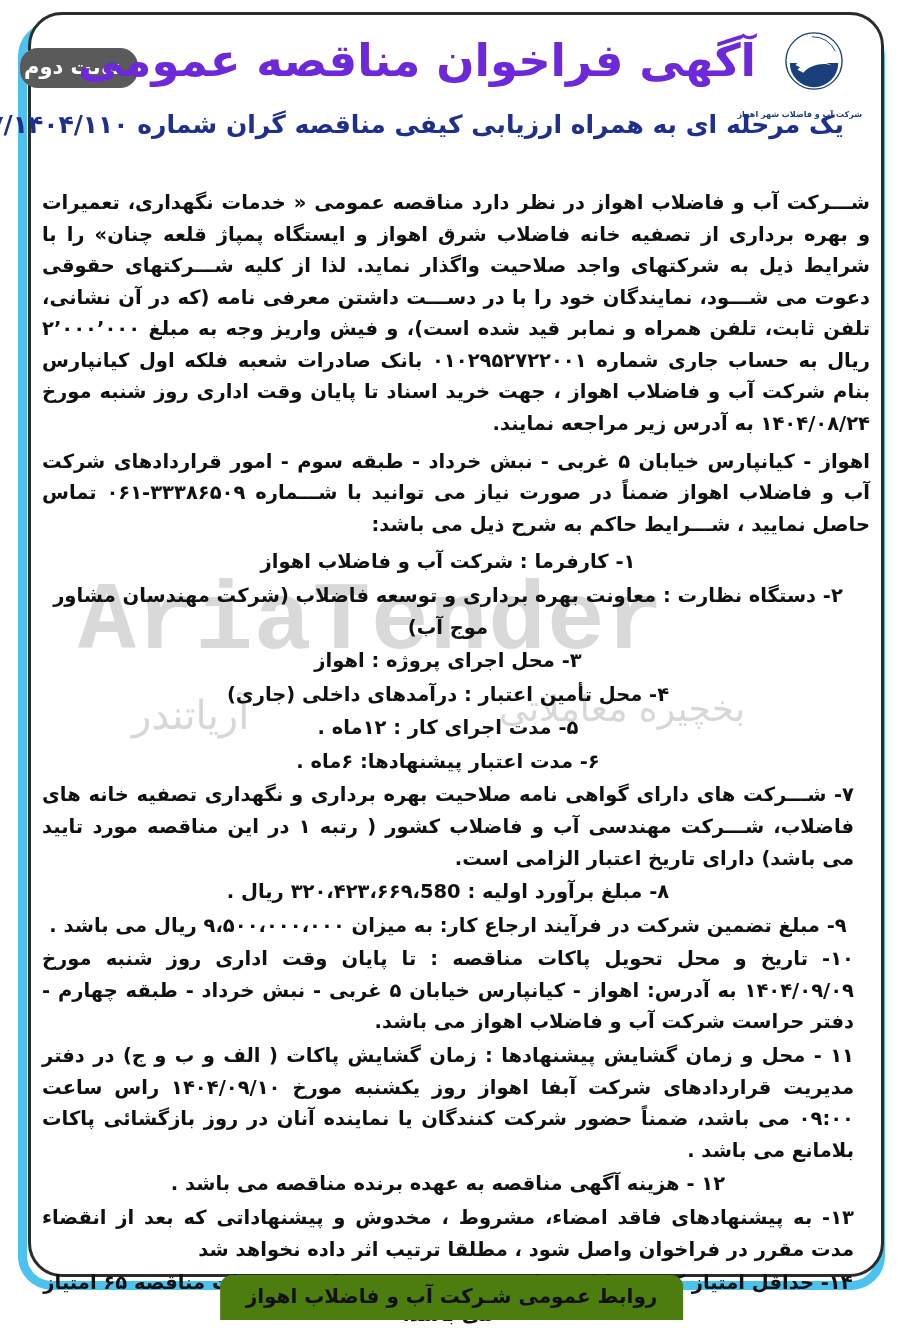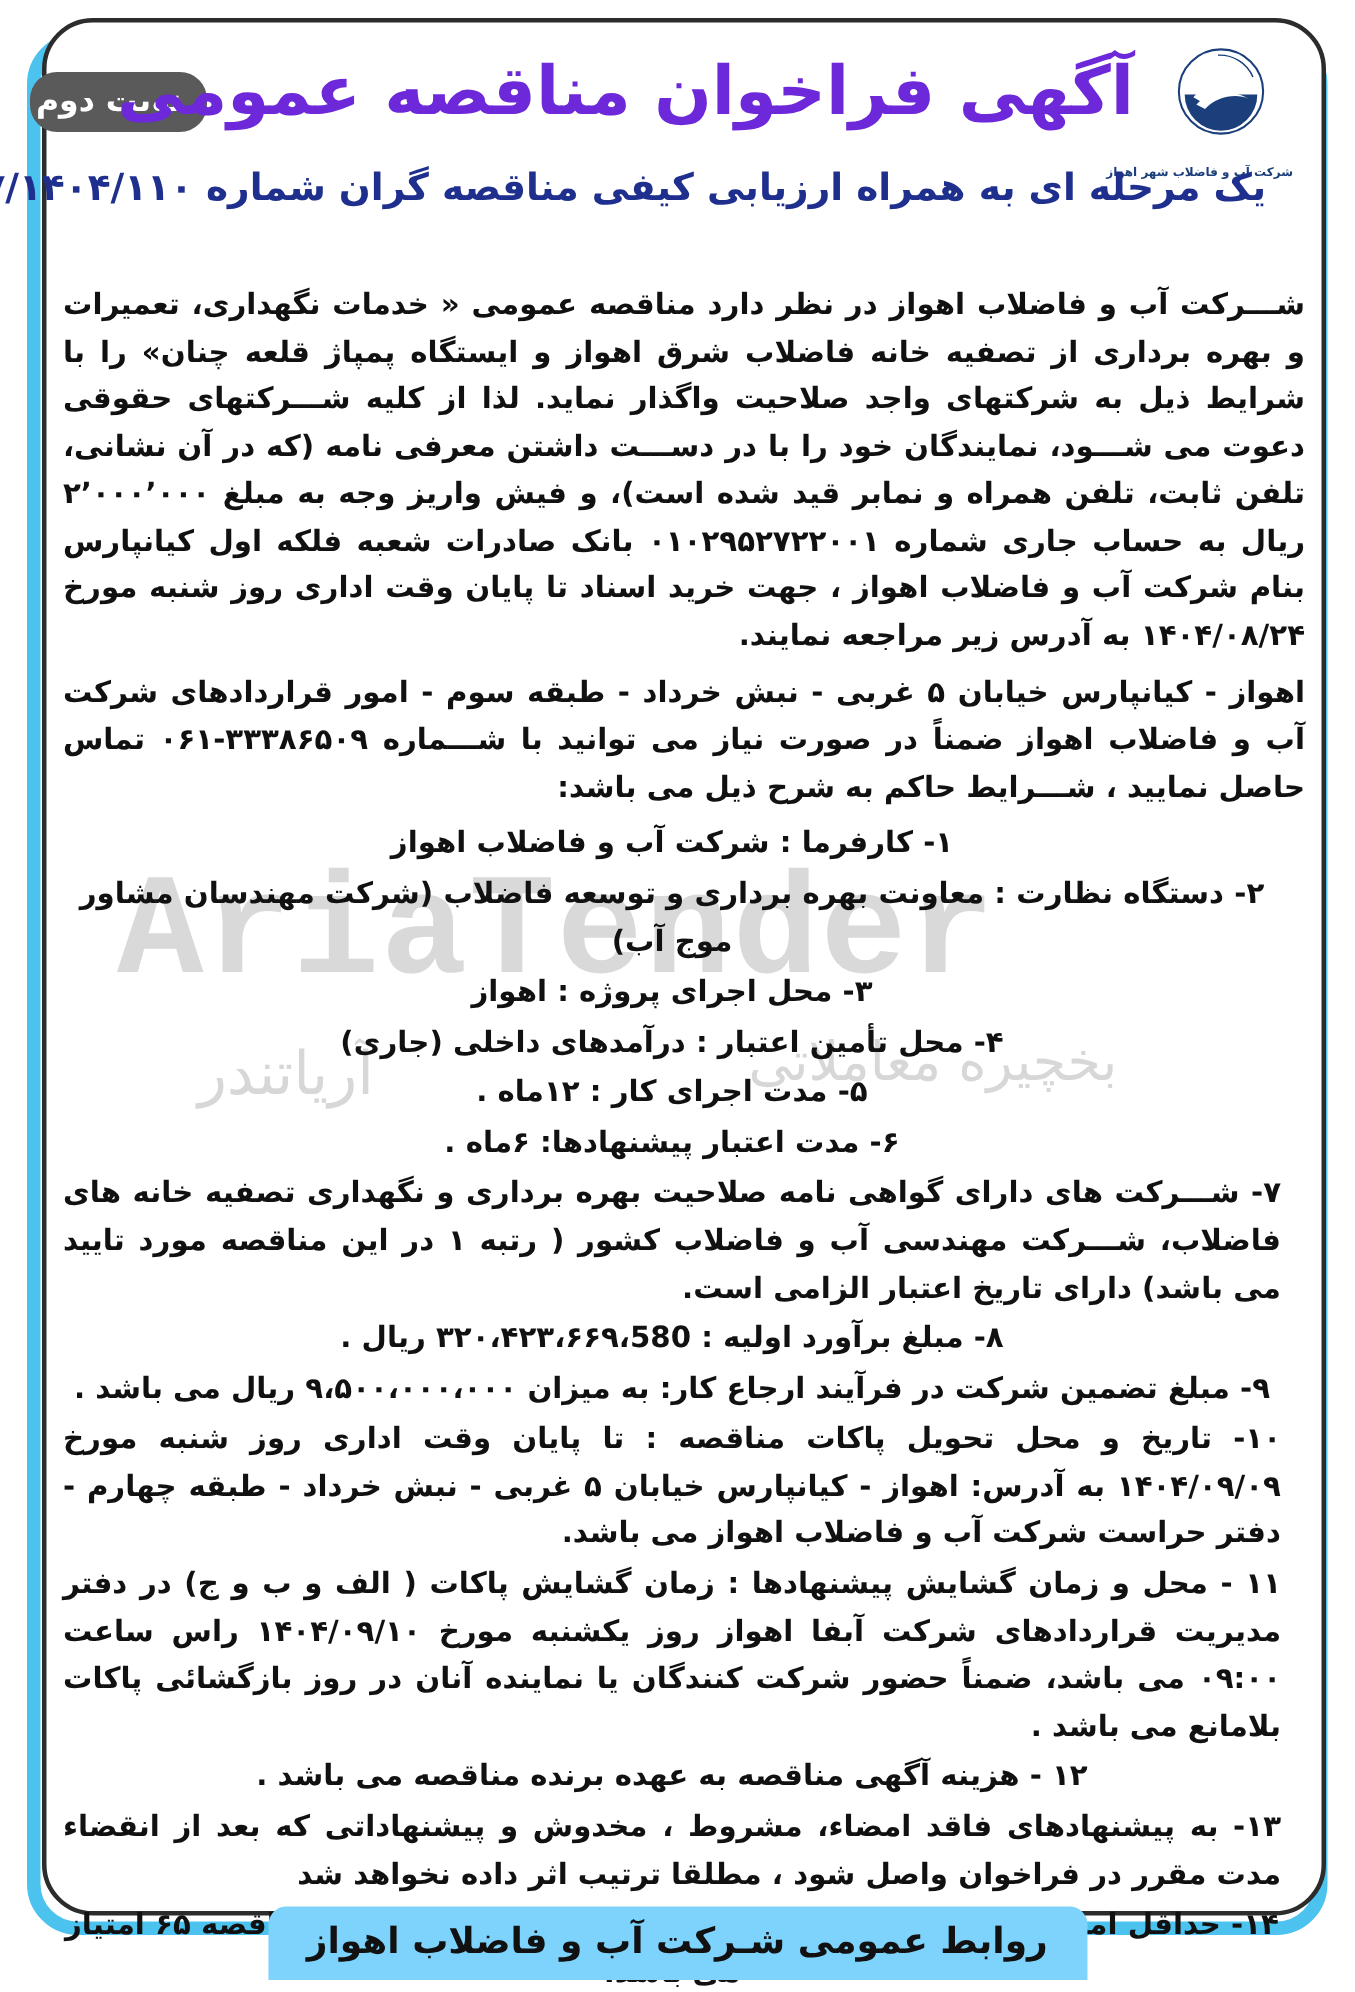--- a/index.html
+++ b/index.html
@@ -196,23 +196,23 @@
     text-align: justify;
     text-align-last: right;
   }
 
   
   .footer-badge {
     position: absolute;
     left: 50%;
     transform: translateX(-50%);
     bottom: 8px;
-    background: #7dd3fc;
+    background: #4d7c0f;
     color: #111111;
-    font-size: 24px;
+    font-size: 20px;
     font-weight: bold;
     padding: 9px 26px 12px 26px;
     border-radius: 12px 12px 0 0;
     white-space: nowrap;
     z-index: 8;
     letter-spacing: -0.5px;
   }
 </style>
 </head>
 <body>

